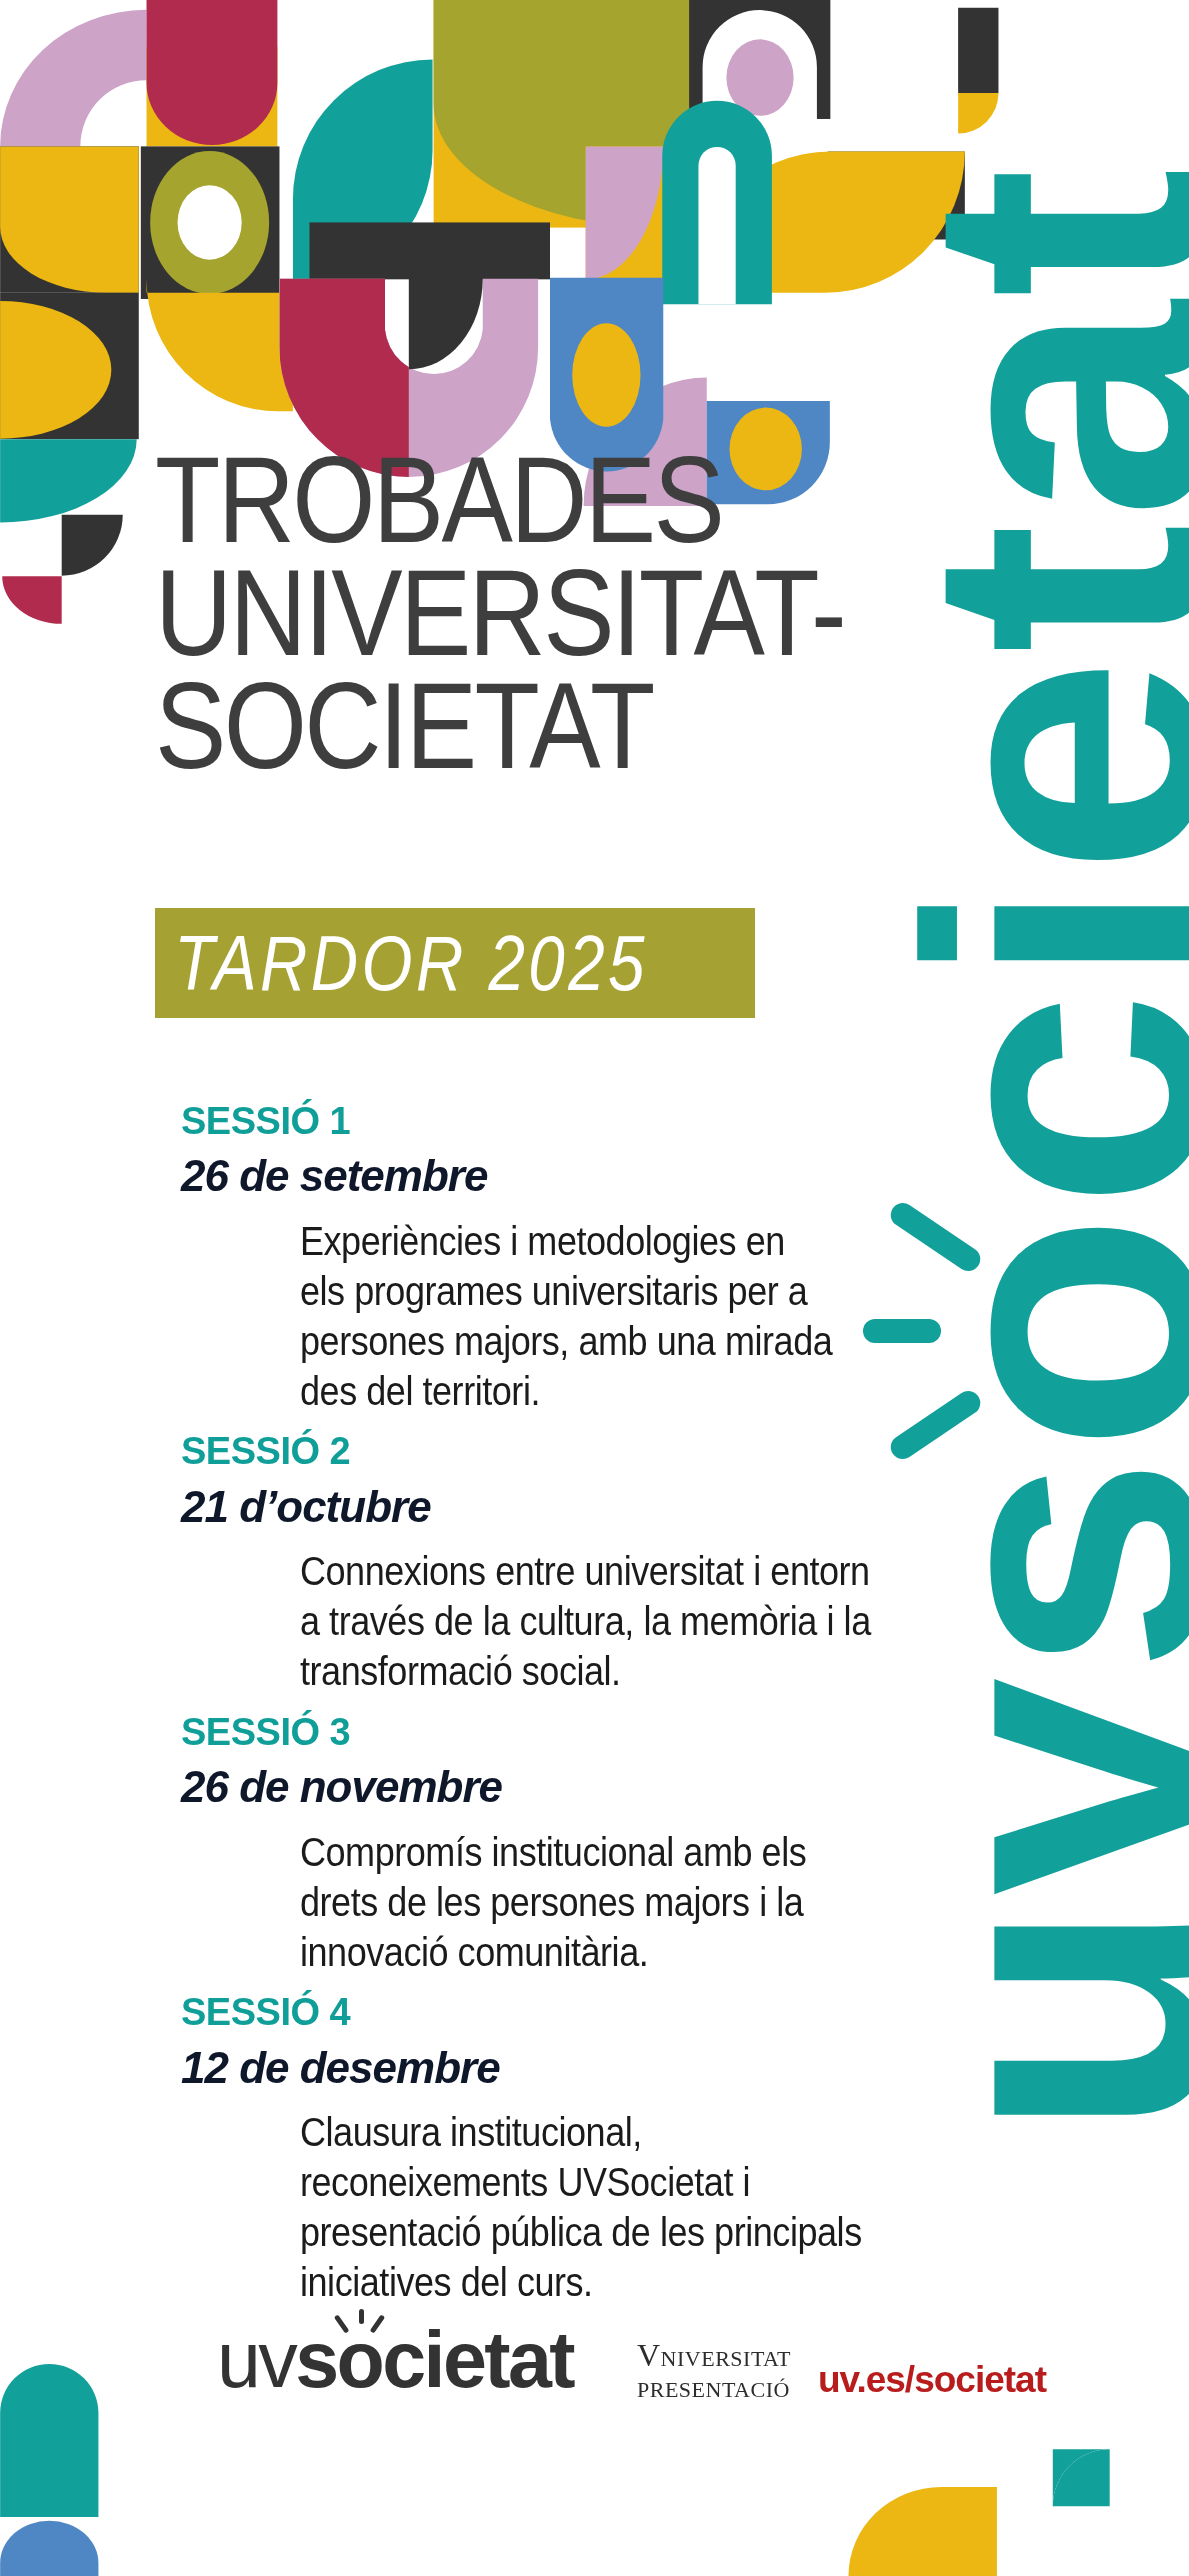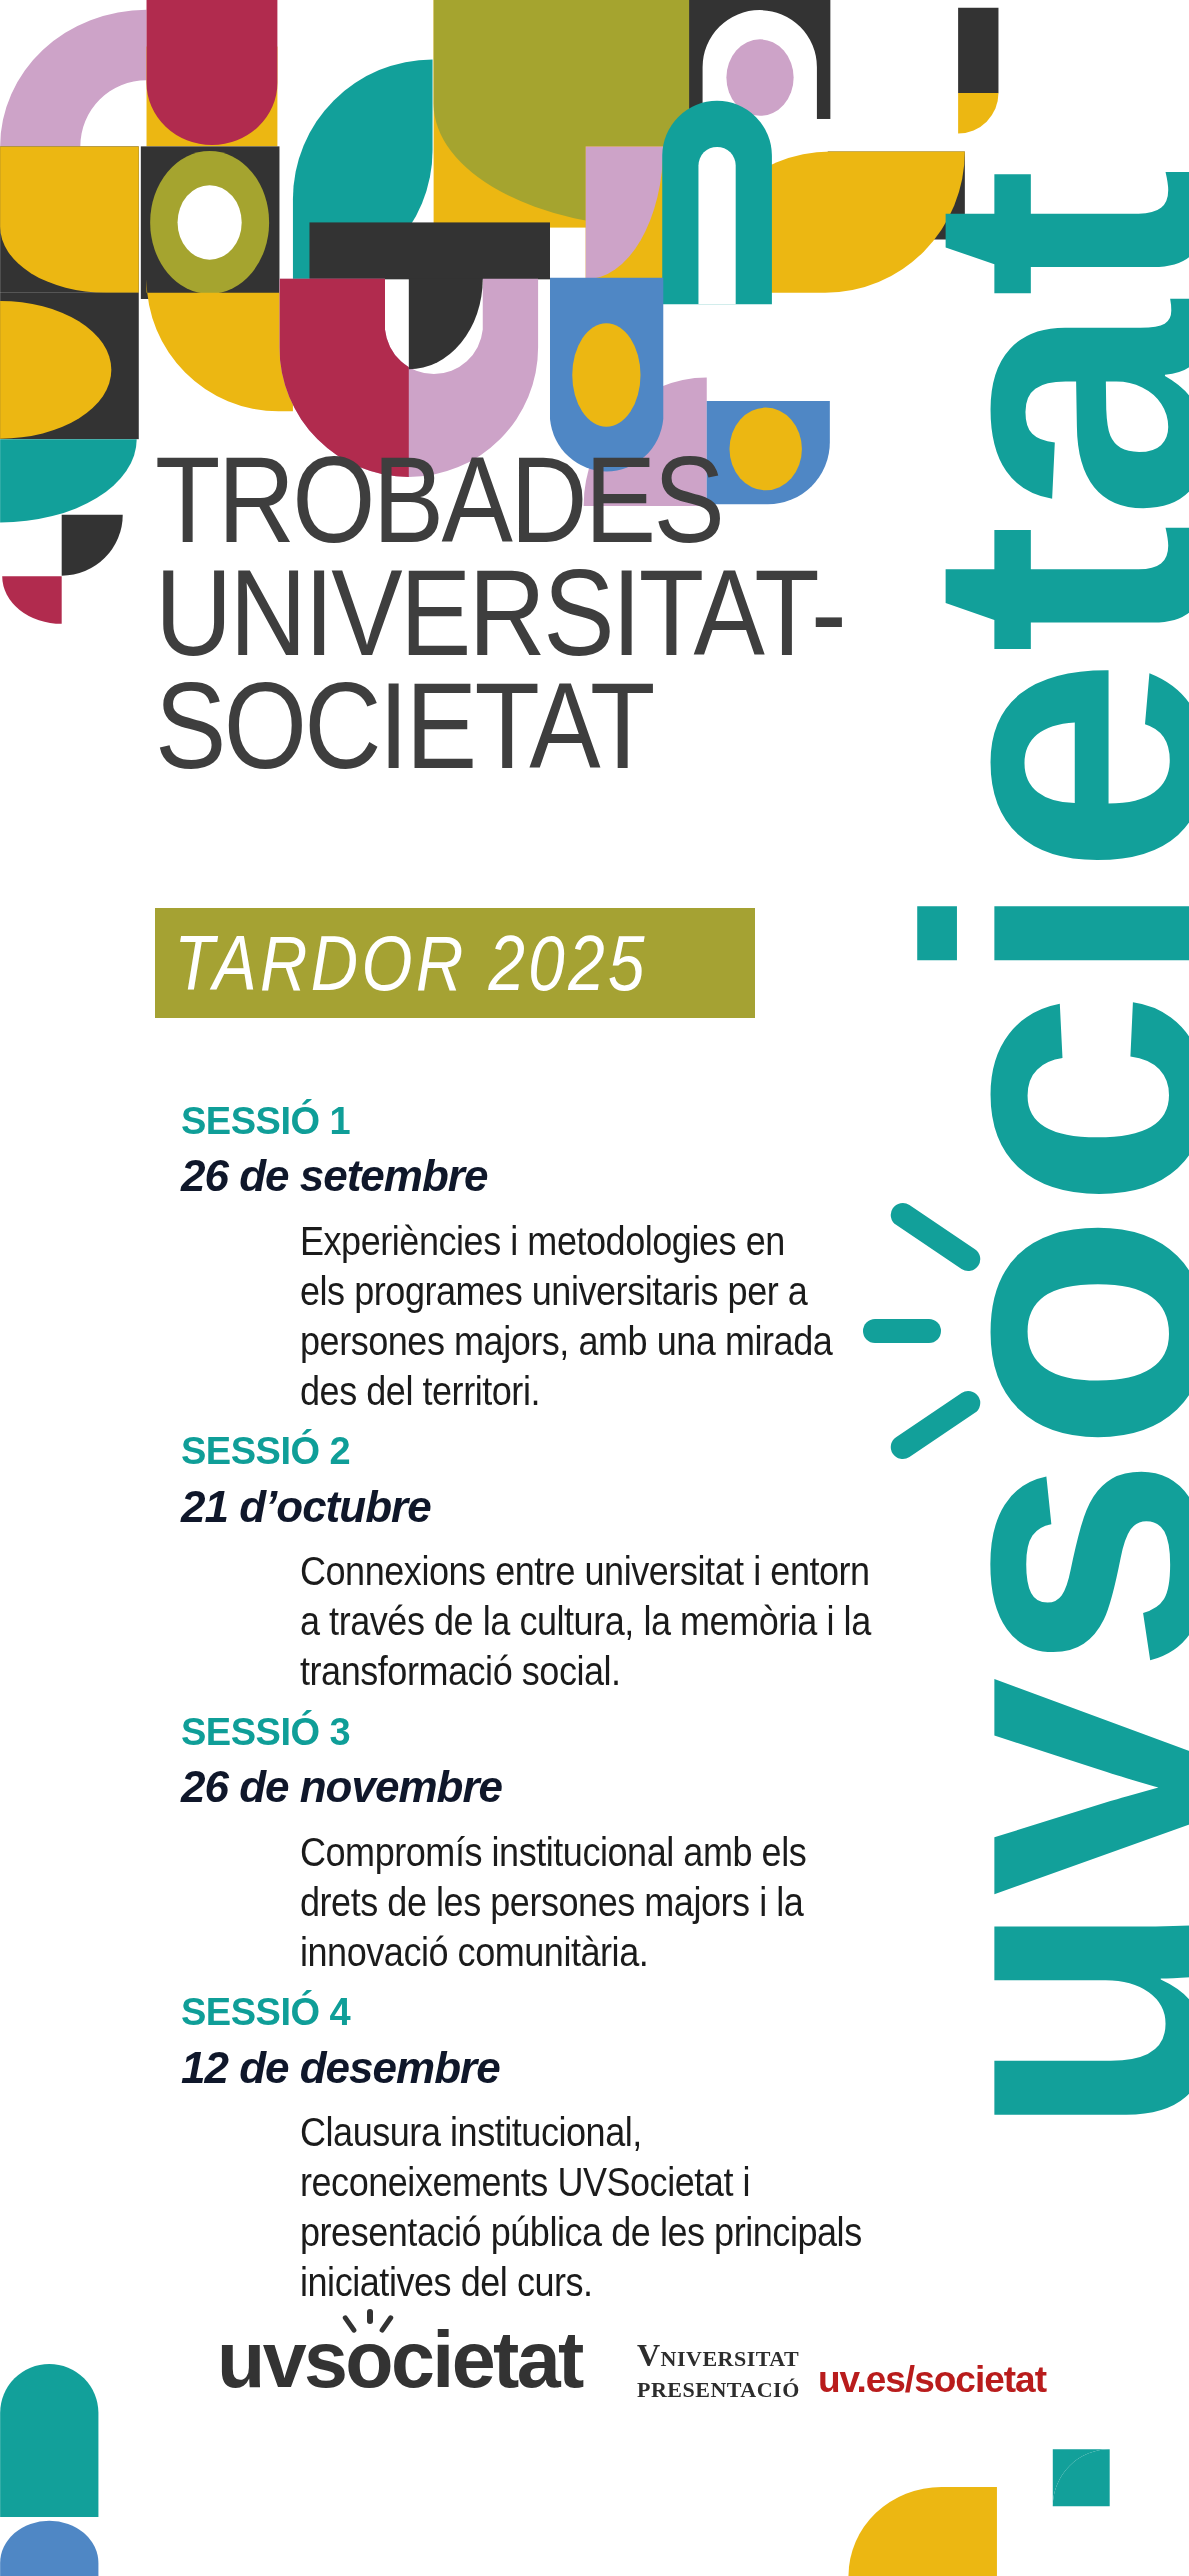--- a/index.html
+++ b/index.html
@@ -54,31 +54,31 @@
   .vlogo .ray{position:absolute;background:#12a09a;border-radius:12.4px;}
   .vlogo .ray.r1{width:24px;height:103px;left:15.5px;top:14.5px;transform:rotate(-34deg);}
   .vlogo .ray.r2{width:24px;height:78px;left:109px;top:-6.2px;}
   .vlogo .ray.r3{width:24px;height:103px;right:15.5px;top:14.5px;transform:rotate(34deg);}
 
   
   .uvlogo{
     position:absolute;left:217px;top:2316px;z-index:3;color:#333333;
     font-size:79px;line-height:88px;letter-spacing:-2.6px;white-space:nowrap;
   }
-  .uvlogo .light{font-weight:700;}
+  .uvlogo .light{font-weight:400;}
   .uvlogo .heavy{font-weight:700;}
   .uvlogo .ray{position:absolute;background:#333333;border-radius:3.1px;}
   .uvlogo .ray.r1{width:5.2px;height:19.7px;left:2.1px;top:-2.1px;transform:rotate(-35deg);}
   .uvlogo .ray.r2{width:5.2px;height:15.5px;left:22px;top:-7.2px;}
   .uvlogo .ray.r3{width:5.2px;height:19.7px;right:2.1px;top:-2.1px;transform:rotate(35deg);}
 
   .seal{
     position:absolute;left:637px;top:2340px;z-index:3;
     font-family:"Liberation Serif", serif;color:#2d2d2d;
-    font-variant:small-caps;font-size:32px;line-height:31px;letter-spacing:0.5px;font-weight:bold;
+    font-variant:small-caps;font-size:32px;line-height:31px;letter-spacing:0.5px;
   }
   .footer-url{
     position:absolute;left:818px;top:2359px;z-index:3;
     color:#b91c1c;font-weight:700;font-size:37px;letter-spacing:-1px;
   }
 </style>
 </head>
 <body>
 
 <svg class="bg-art" viewBox="0 0 2300 4980" xmlns="http://www.w3.org/2000/svg" aria-hidden="true">

